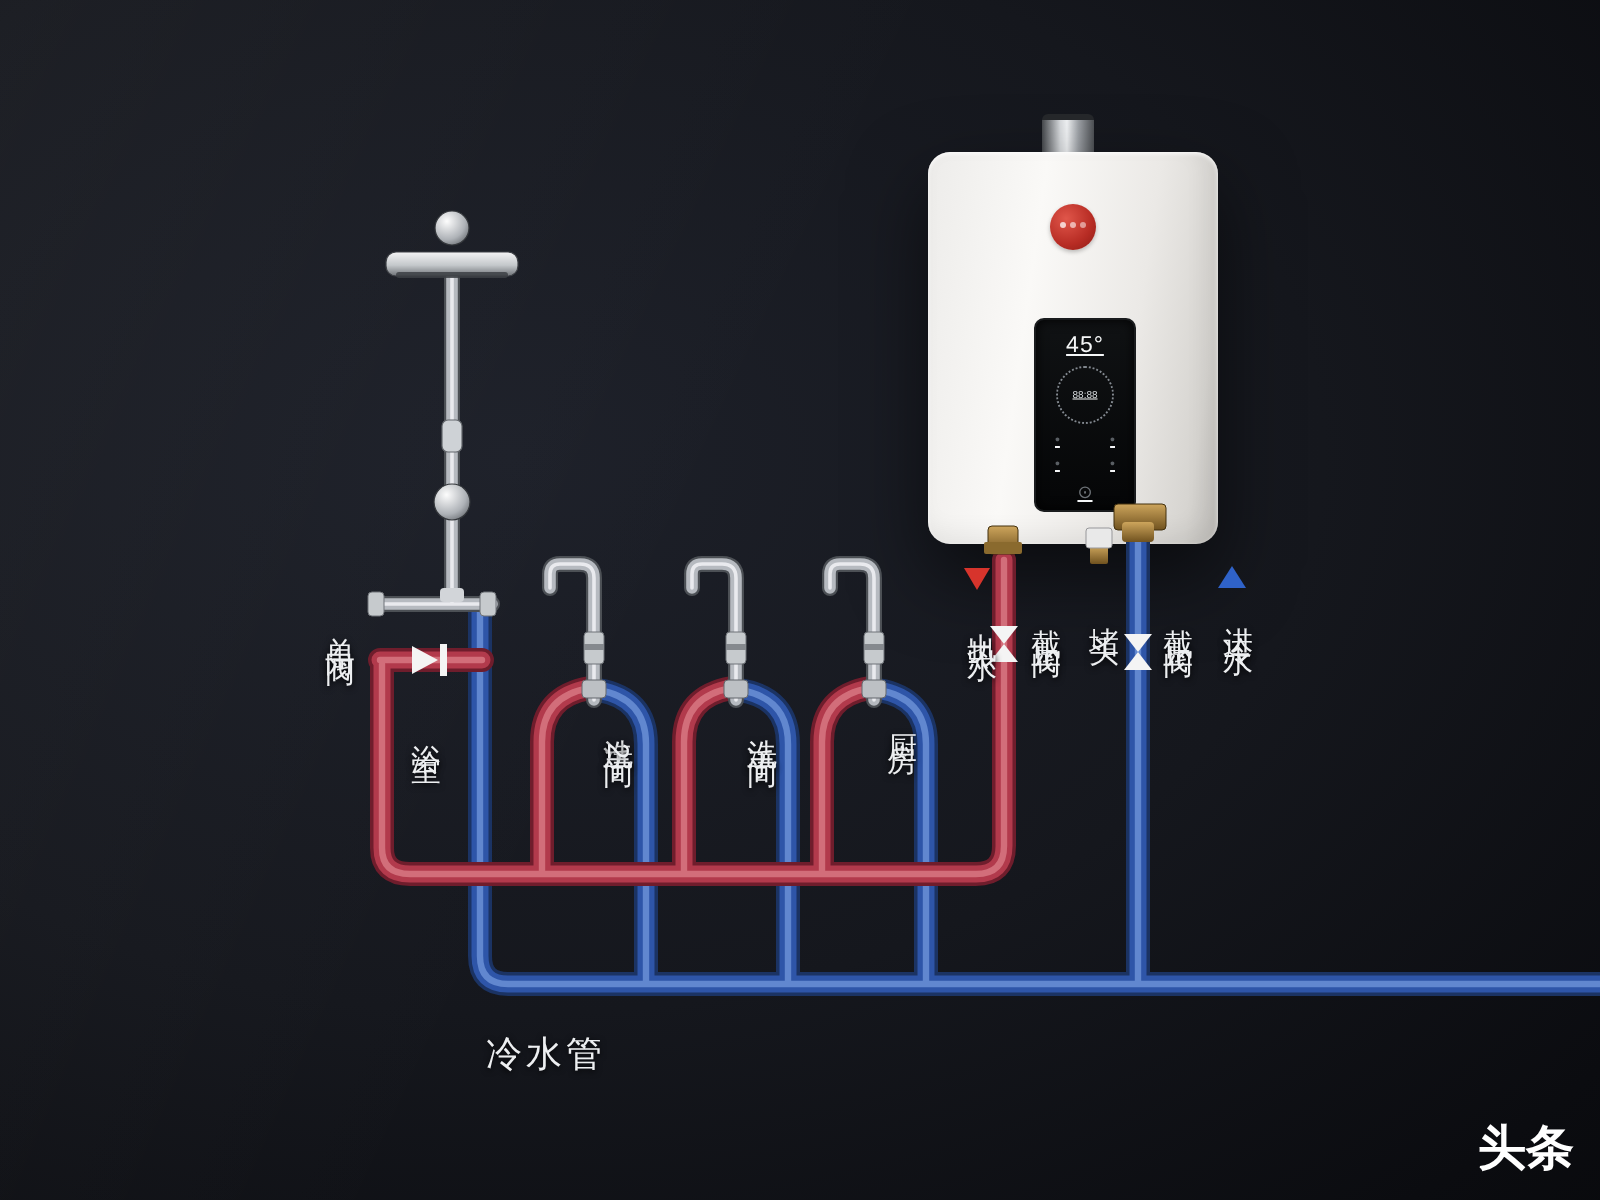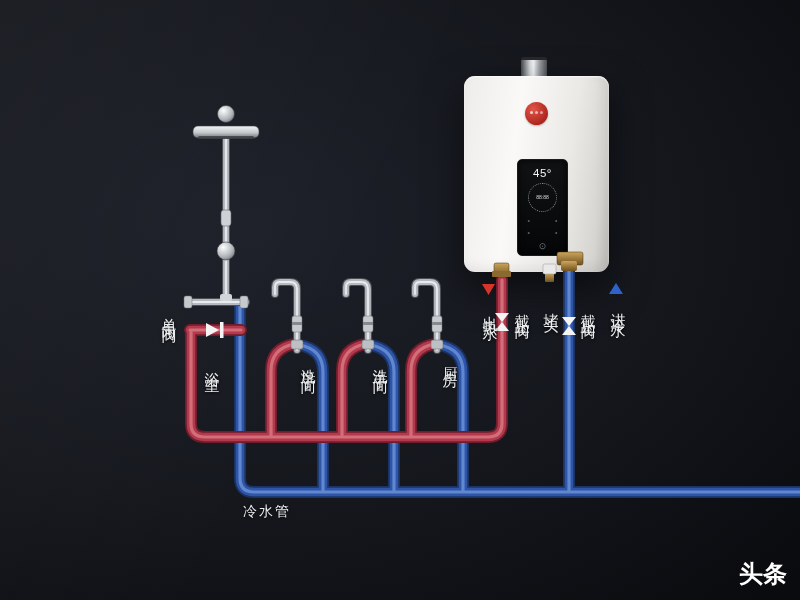--- a/index.html
+++ b/index.html
@@ -32,33 +32,33 @@
   #heater{left:464px;top:76px;width:145px;height:196px;border-radius:11px;
     background:linear-gradient(98deg,#edecea 0%,#faf9f7 35%,#ebe9e6 68%,#d6d4d0 90%,#c1bfbb 100%);
     box-shadow:0 16px 38px rgba(0,0,0,.55), inset 0 1px 2px rgba(255,255,255,.8), inset -5px -5px 12px rgba(0,0,0,.07);}
   #logo{left:61px;top:26px;width:23px;height:23px;border-radius:50%;
     background:radial-gradient(circle at 35% 32%,#e0564a,#b72c24 60%,#8d1b15);
     box-shadow:0 1px 2px rgba(0,0,0,.25);}
   #logo span{position:absolute;left:5px;top:9px;width:3px;height:3px;border-radius:50%;
     background:rgba(255,255,255,.75);box-shadow:5px 0 0 rgba(255,255,255,.6),10px 0 0 rgba(255,255,255,.5);}
   #display{left:53px;top:83px;width:49px;height:95px;border-radius:5px;
     background:linear-gradient(180deg,#101214,#050607);border:1px solid #1a1c1e;
-    box-shadow:inset 0 0 6px rgba(0,0,0,.9);color:#f5f7f8;}
+    box-shadow:inset 0 0 6px rgba(0,0,0,.9);color:#f5f7f8;text-decoration:underline;}
   #temp{margin-top:7px;text-align:center;font-size:11.5px;letter-spacing:.5px;}
   #dial{width:27px;height:27px;margin:4px auto 0;border:1px dotted #838990;border-radius:50%;
     display:flex;align-items:center;justify-content:center;}
   #dial span{font-size:10px;color:#d8dcdf;transform:scale(.5);white-space:nowrap;}
   .btnrow{width:30px;margin:5px auto 0;display:flex;justify-content:space-between;}
   .btnrow span{font-size:7px;color:#5a5f64;line-height:7px;}
   #power{margin-top:6px;text-align:center;font-size:9px;color:#6d7277;line-height:9px;}
 
   
   .vlabel{position:absolute;writing-mode:vertical-rl;text-orientation:mixed;
     font-size:15px;color:#edeff1;letter-spacing:.32em;text-shadow:0 1px 3px rgba(0,0,0,.85);}
-  .hlabel{position:absolute;font-size:14px;color:#edeff1;letter-spacing:2px;text-shadow:0 1px 3px rgba(0,0,0,.85);}
+  .hlabel{position:absolute;font-size:18px;color:#edeff1;letter-spacing:2px;text-shadow:0 1px 3px rgba(0,0,0,.85);margin-top:12px;}
 
   
   #watermark{right:13px;top:558px;display:flex;align-items:baseline;gap:7px;color:#fff;}
   #wm-brand{font-size:24px;font-weight:900;}
   #wm-handle{font-size:22px;font-weight:500;color:#f3f3f3;}
 </style>
 </head>
 <body>
 
 <div id="canvas">

